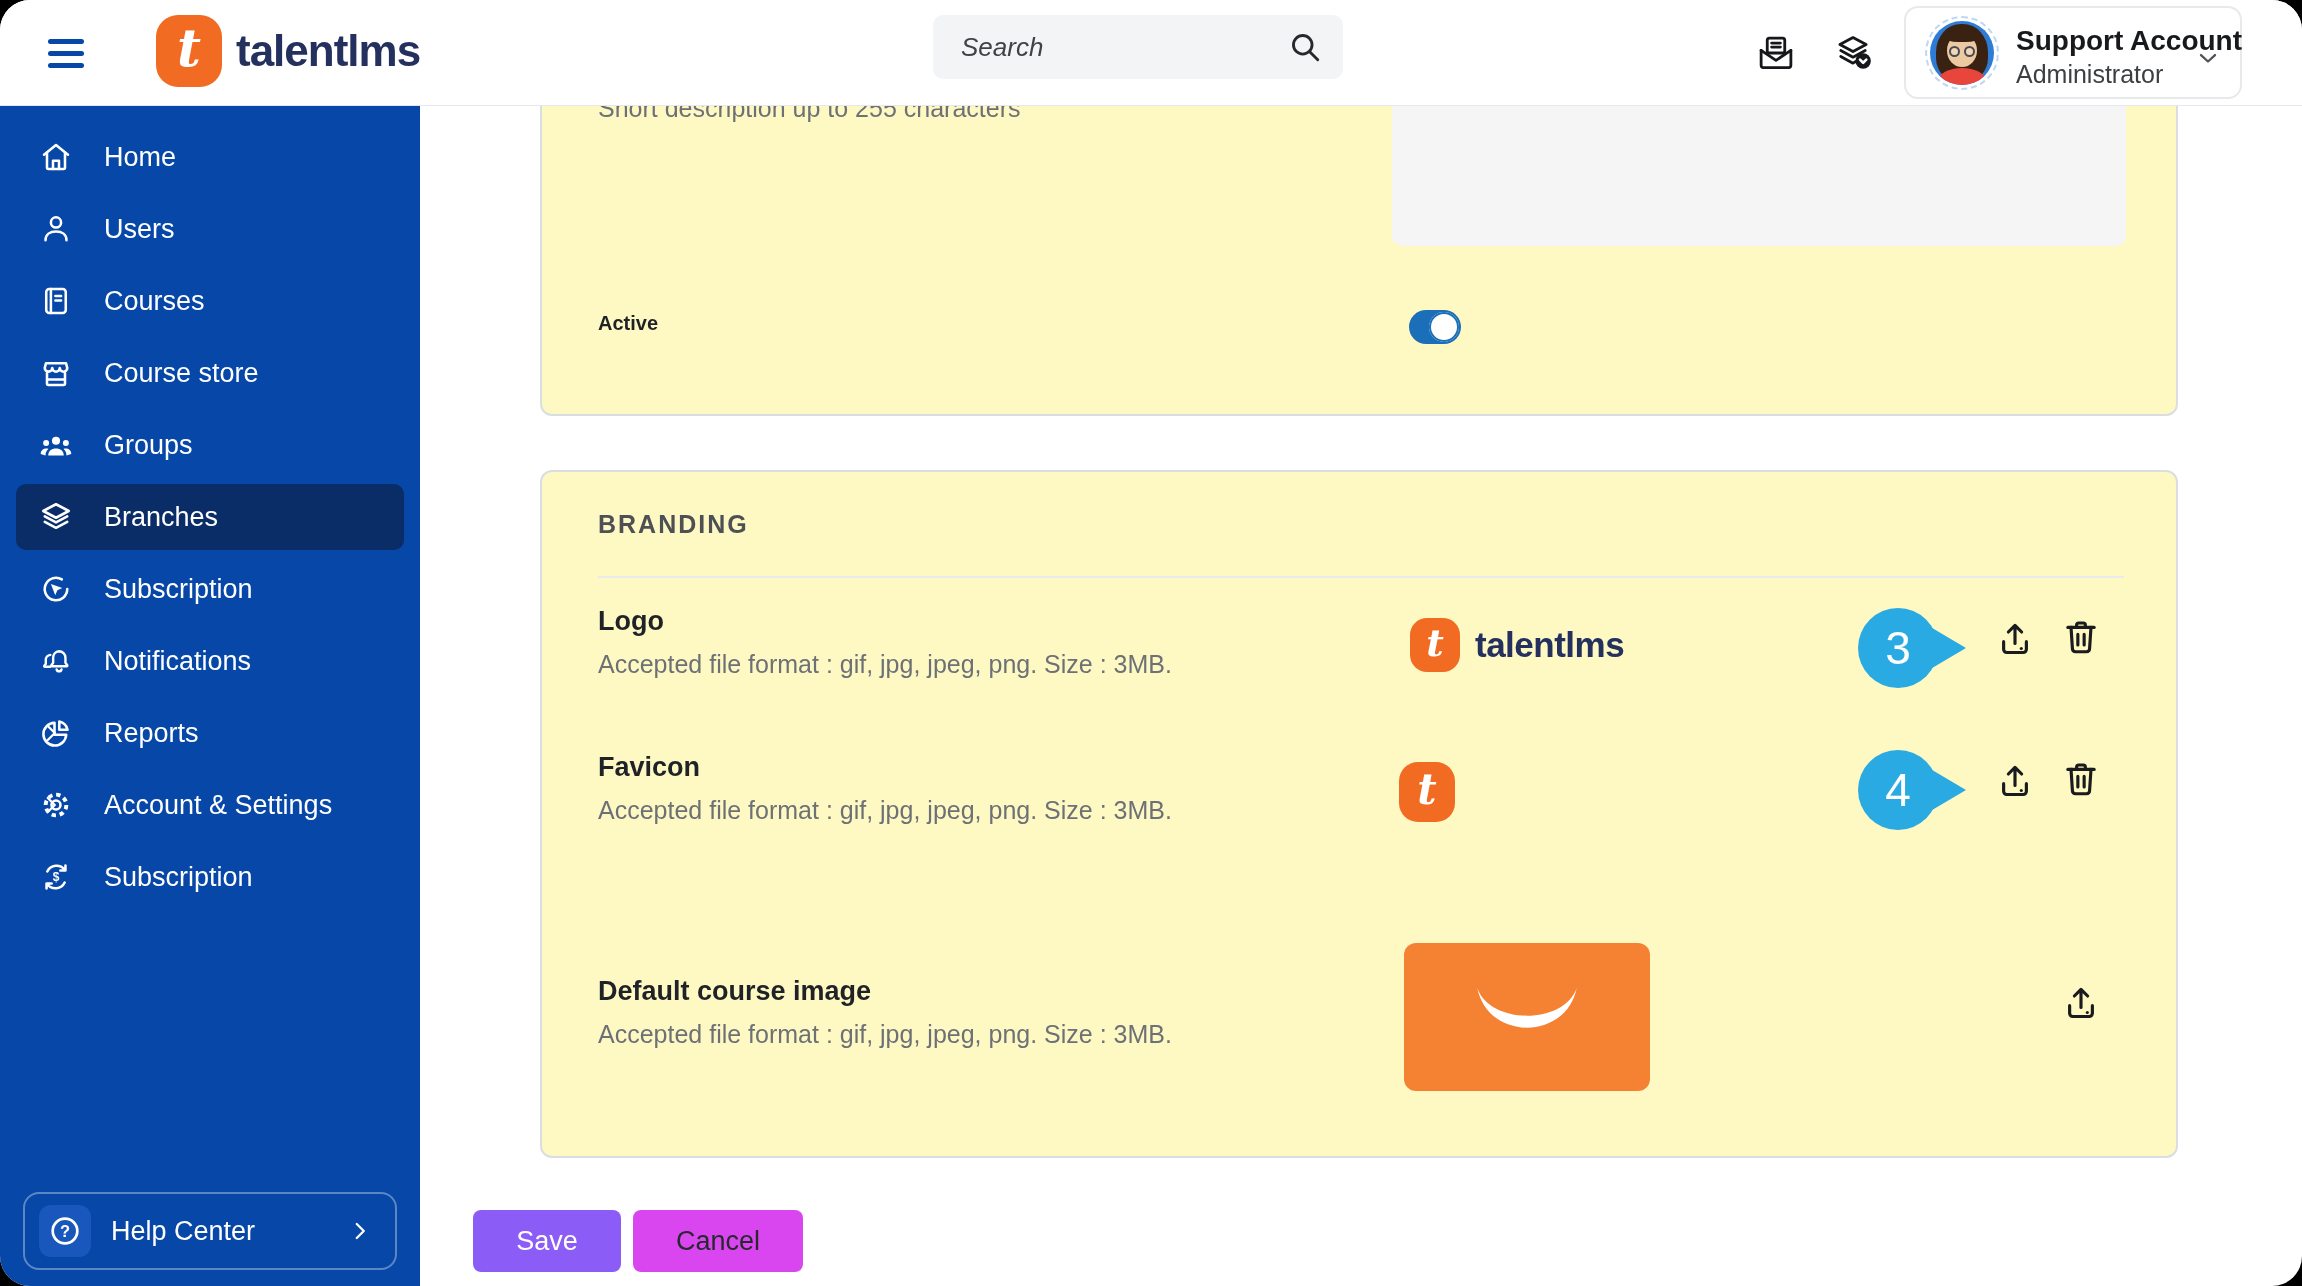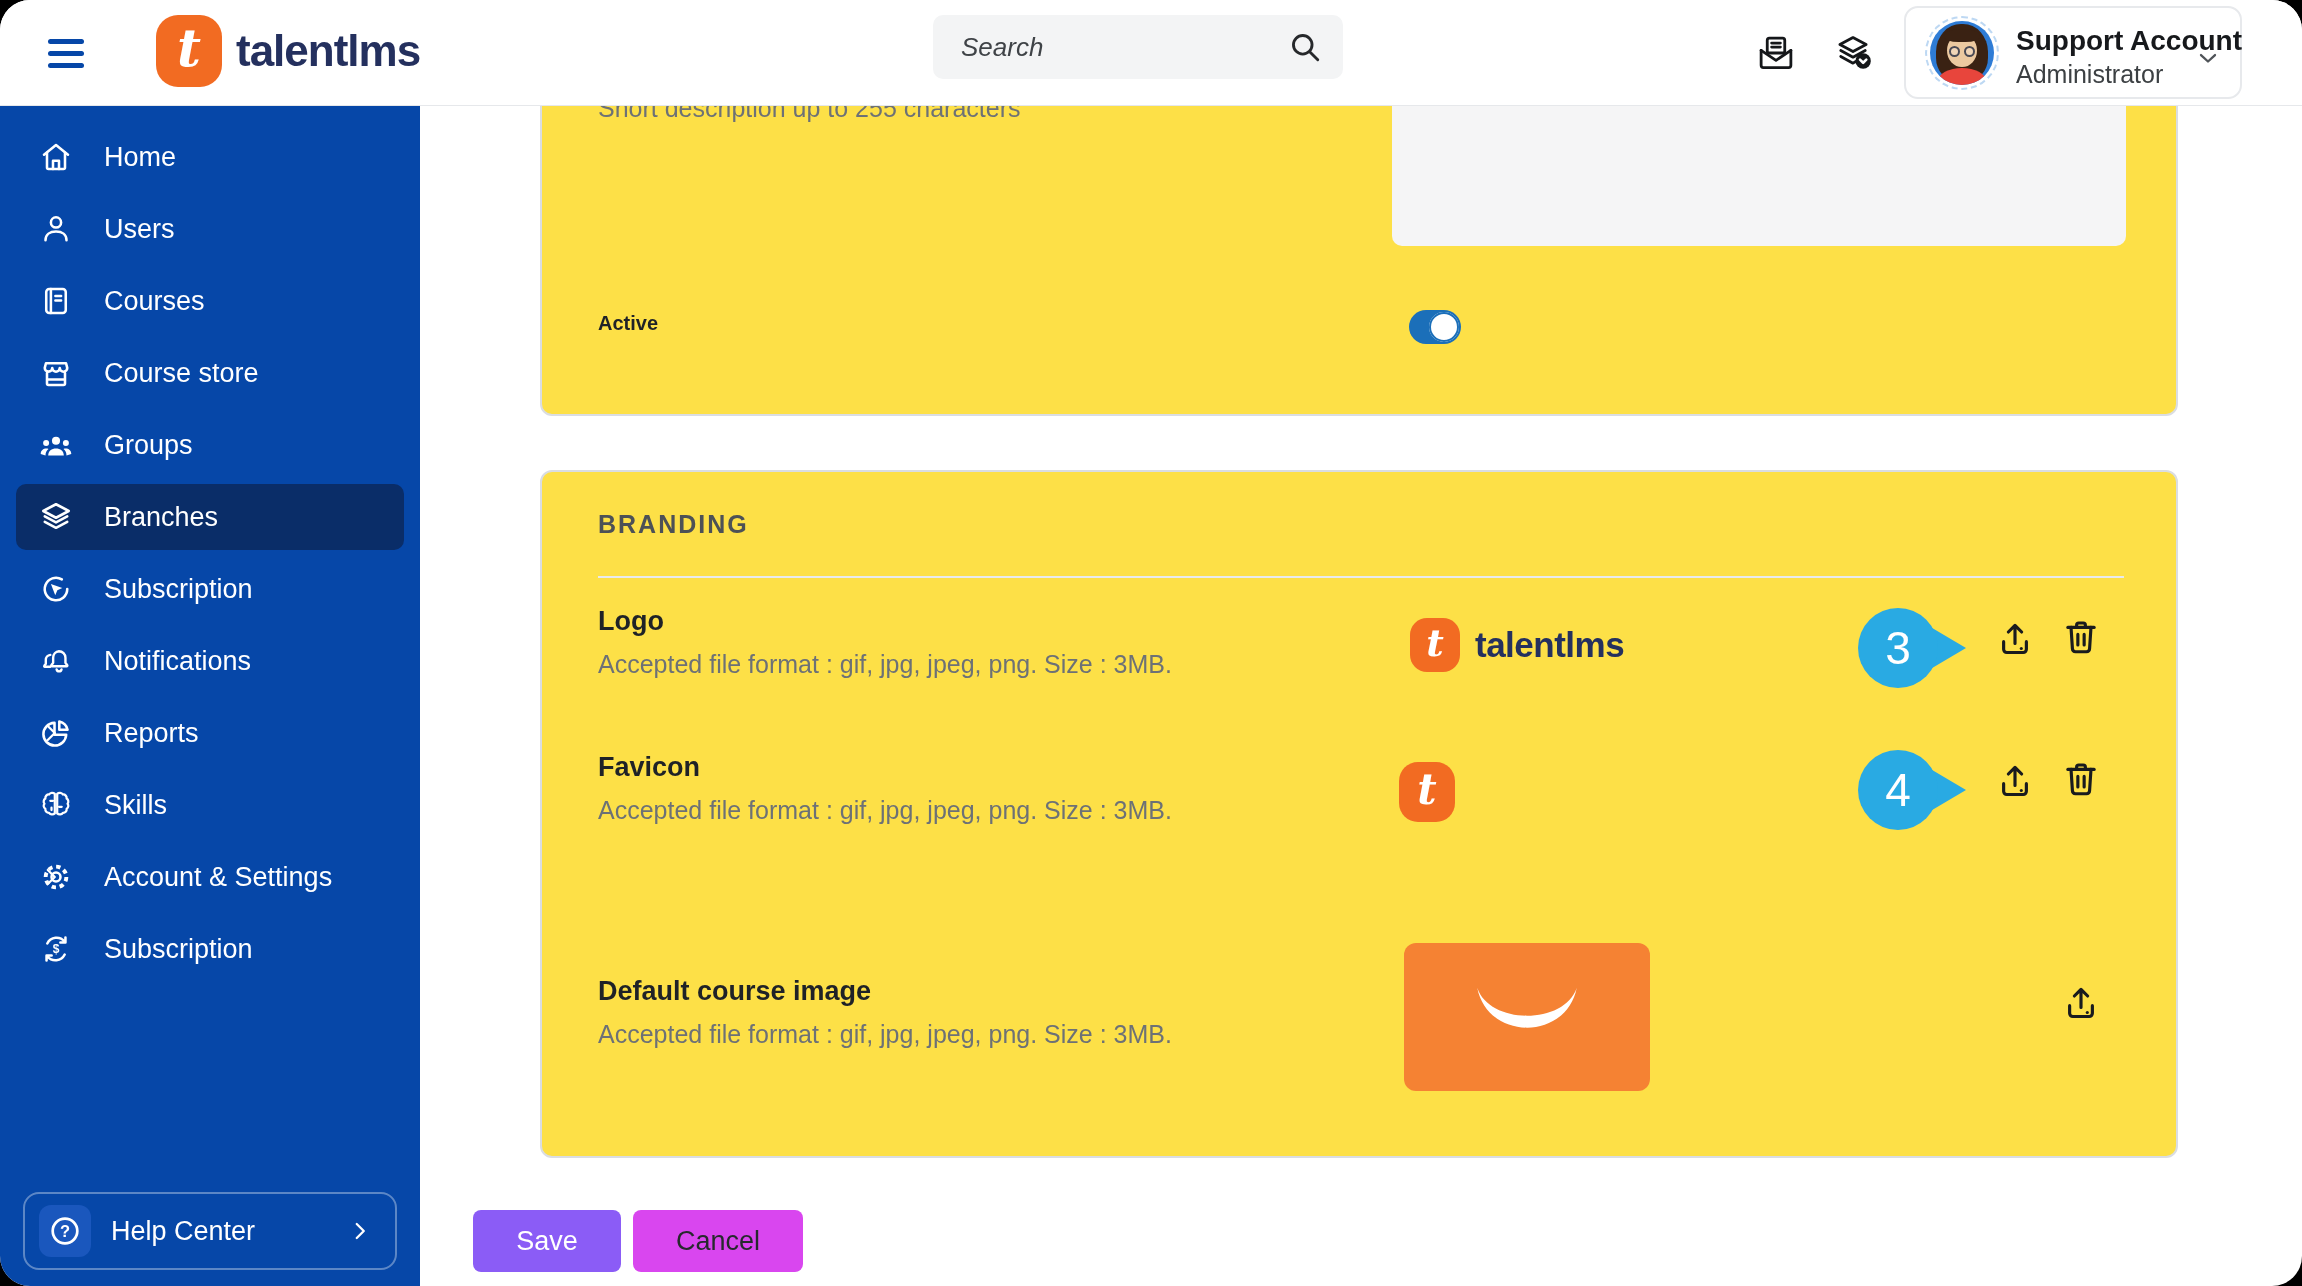--- a/index.html
+++ b/index.html
@@ -49,21 +49,21 @@
   .nav-item svg { position:absolute; left:22px; width:36px; height:36px; }
   .nav-item .lbl { position:absolute; left:88px; font-size:27px; font-weight:500; color:#fff; white-space:nowrap; }
   .nav-item .chev { position:absolute; right:26px; width:26px; height:26px; }
   .help-box { position:absolute; left:23px; right:23px; bottom:16px; height:78px; border:2px solid rgba(255,255,255,.35); border-radius:16px; display:flex; align-items:center; cursor:pointer; }
   .help-chip { position:absolute; left:14px; width:52px; height:52px; background:#1a57bd; border-radius:12px; display:flex; align-items:center; justify-content:center; }
   .help-chip svg { width:36px; height:36px; }
   .help-lbl { position:absolute; left:86px; font-size:27px; font-weight:500; color:#fff; }
   .help-box .chev { position:absolute; right:22px; width:26px; height:26px; }
 
   
-  .card { position:absolute; background:#fde047; border:2px solid #dadde2; border-radius:12px; z-index:5; }
+  .card { position:absolute; background:#fef9c3; border:2px solid #dadde2; border-radius:12px; z-index:5; }
   .card1 { left:540px; top:36px; width:1638px; height:380px; }
   .hint-top { position:absolute; left:56px; top:56px; font-size:25px; color:#6d7176; }
   .short-desc { position:absolute; left:850px; top:28px; width:734px; height:180px; background:#f5f5f6; border:none; border-radius:10px; resize:none; font-family:inherit; font-size:24px; padding:16px 20px; color:#26282b; outline:none; }
   .active-lbl { position:absolute; left:56px; top:274px; font-size:20px; font-weight:bold; color:#1f2227; }
   .toggle { position:absolute; left:867px; top:272px; width:52px; height:34px; background:#1b6fb9; border-radius:17px; cursor:pointer; }
   .toggle .knob { position:absolute; right:2px; top:2px; width:30px; height:30px; background:#fff; border-radius:50%; box-shadow:inset 0 0 0 2px #1b6fb9; }
 
   .card2 { left:540px; top:470px; width:1638px; height:688px; }
   .branding-title { position:absolute; left:56px; top:38px; font-size:25px; font-weight:600; color:#4d5156; letter-spacing:2px; }
   .divider { position:absolute; left:56px; top:104px; width:1526px; height:2px; background:#e8eaed; }
@@ -305,28 +305,20 @@
         <svg viewBox="0 0 24 24" fill="none" stroke="#fff" stroke-width="1.7" stroke-linecap="round" stroke-linejoin="round">
             <path d="M10.8 5.2 A7.6 7.6 0 1 0 18.8 13.2 H11 V5.2 Z"></path>
             <path d="M14.2 4.3 a7.2 7.2 0 0 1 5.5 5.5 h-5.5 z"></path>
           </svg>
         <span class="lbl">Reports</span>
         <svg class="chev" viewBox="0 0 24 24" fill="none" stroke="#fff" stroke-width="2.1" stroke-linecap="round" stroke-linejoin="round">
             <path d="M9 5.5 L15.5 12 L9 18.5"></path>
           </svg>
       </div>
       <div class="nav-item">
-        <svg viewBox="0 0 24 24" fill="none" stroke="#fff" stroke-width="1.5" stroke-linecap="round" stroke-linejoin="round">
-            <path d="M11.2 4.6 c-1.1-1-3-.8-3.8.4 c-1.5-.1-2.7 1.2-2.5 2.7 c-1.2.7-1.5 2.4-.6 3.4 c-.9 1-.6 2.7.6 3.4 c-.2 1.5 1 2.8 2.5 2.7 c.8 1.2 2.7 1.4 3.8.4 z"></path>
-            <path d="M12.8 4.6 c1.1-1 3-.8 3.8.4 c1.5-.1 2.7 1.2 2.5 2.7 c1.2.7 1.5 2.4.6 3.4 c.9 1 .6 2.7-.6 3.4 c.2 1.5-1 2.8-2.5 2.7 c-.8 1.2-2.7 1.4-3.8.4 z"></path>
-            <path d="M8.2 9.2 h1.8 M14 13.2 h1.8 M9 13.8 v1.6"></path>
-          </svg>
-        <span class="lbl">Skills</span>
-      </div>
-      <div class="nav-item">
         <svg viewBox="0 0 24 24" fill="none" stroke="#fff" stroke-width="1.7" stroke-linecap="round" stroke-linejoin="round">
             <circle cx="12" cy="12" r="3"></circle>
             <circle cx="12" cy="12" r="6.9" stroke-width="2.6" stroke-dasharray="2.9 2.5" stroke-linecap="butt"></circle>
           </svg>
         <span class="lbl">Account &amp; Settings</span>
         <svg class="chev" viewBox="0 0 24 24" fill="none" stroke="#fff" stroke-width="2.1" stroke-linecap="round" stroke-linejoin="round">
             <path d="M9 5.5 L15.5 12 L9 18.5"></path>
           </svg>
       </div>
       <div class="nav-item">

